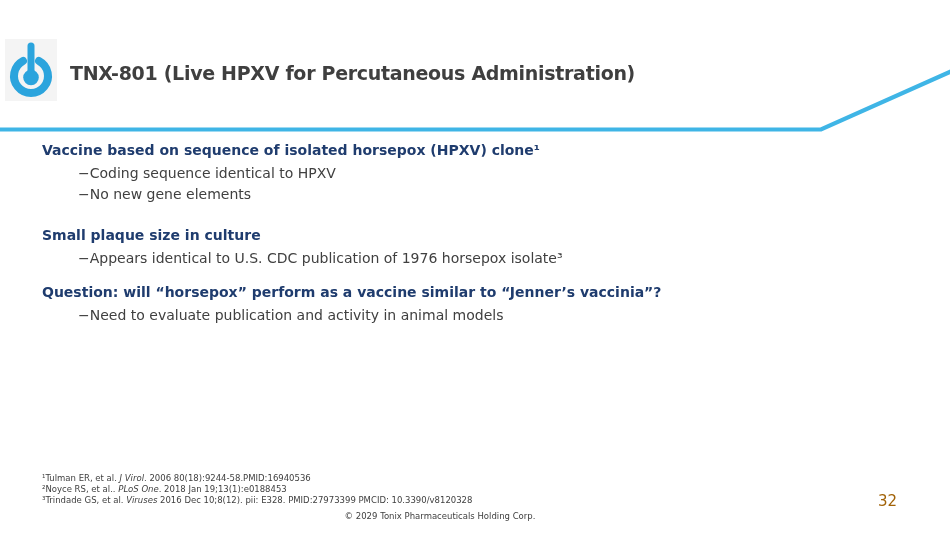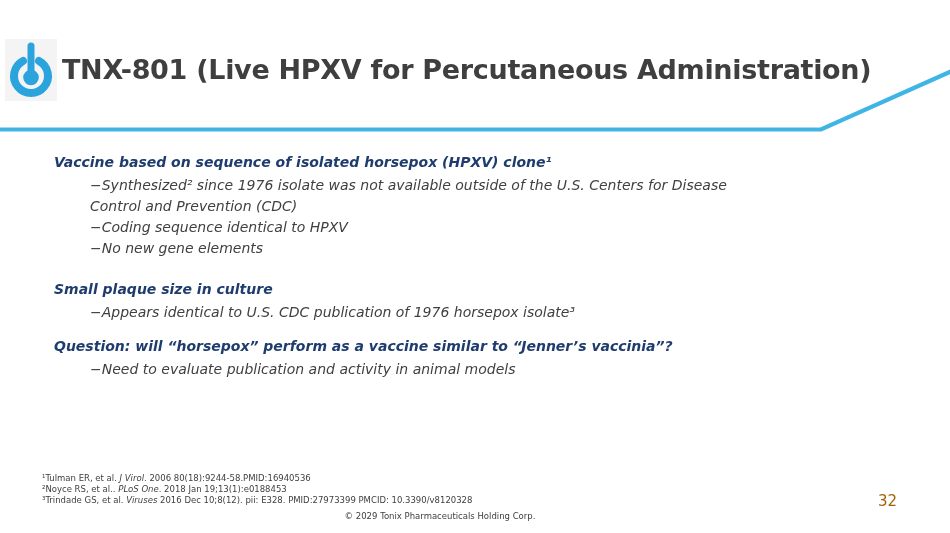--- a/index.html
+++ b/index.html
@@ -26,39 +26,39 @@
     top: 39px;
     width: 52px;
     height: 62px;
     background: #f4f4f4;
   }
   .logo-box svg { display: block; }
   .title {
     position: absolute;
     left: 62px;
     top: 54px;
-    margin: 0;
-    font-size: 27px;
+    margin: 8px;
+    font-size: 19px;
     font-weight: bold;
     color: #3f3f3f;
     letter-spacing: -0.3px;
     white-space: nowrap;
   }
   .accent {
     position: absolute;
     left: 0;
     top: 0;
   }
   .content {
     position: absolute;
     left: 42px;
     top: 141px;
     width: 710px;
   }
-  .section { margin: 12px; font-style: italic; }
+  .section { margin: 0; }
   .section + .section { margin-top: 21px; }
   .section:nth-child(3) { margin-top: 14px; }
   .section-heading {
     font-size: 14px;
     font-weight: bold;
     color: #1f3c6e;
     line-height: 18px;
     margin-bottom: 4px;
     white-space: nowrap;
   }
@@ -112,21 +112,20 @@
 
   <h1 class="title">TNX-801 (Live HPXV for Percutaneous Administration)</h1>
 
   <svg class="accent" width="950" height="140" viewBox="0 0 950 140">
     <polyline points="0,129.5 821,129.5 952,71" fill="none" stroke="#3fb5e6" stroke-width="4.2"></polyline>
   </svg>
 
   <div class="content">
       <div class="section">
         <div class="section-heading">Vaccine based on sequence of isolated horsepox (HPXV) clone¹</div>
-        <div class="bullet">−Synthesized² since 1976 isolate was not available outside of the U.S. Centers for Disease Control and Prevention (CDC)</div>
         <div class="bullet">−Coding sequence identical to HPXV</div>
         <div class="bullet">−No new gene elements</div>
       </div>
       <div class="section">
         <div class="section-heading">Small plaque size in culture</div>
         <div class="bullet">−Appears identical to U.S. CDC publication of 1976 horsepox isolate³</div>
       </div>
       <div class="section">
         <div class="section-heading">Question: will “horsepox” perform as a vaccine similar to “Jenner’s vaccinia”?</div>
         <div class="bullet">−Need to evaluate publication and activity in animal models</div>

